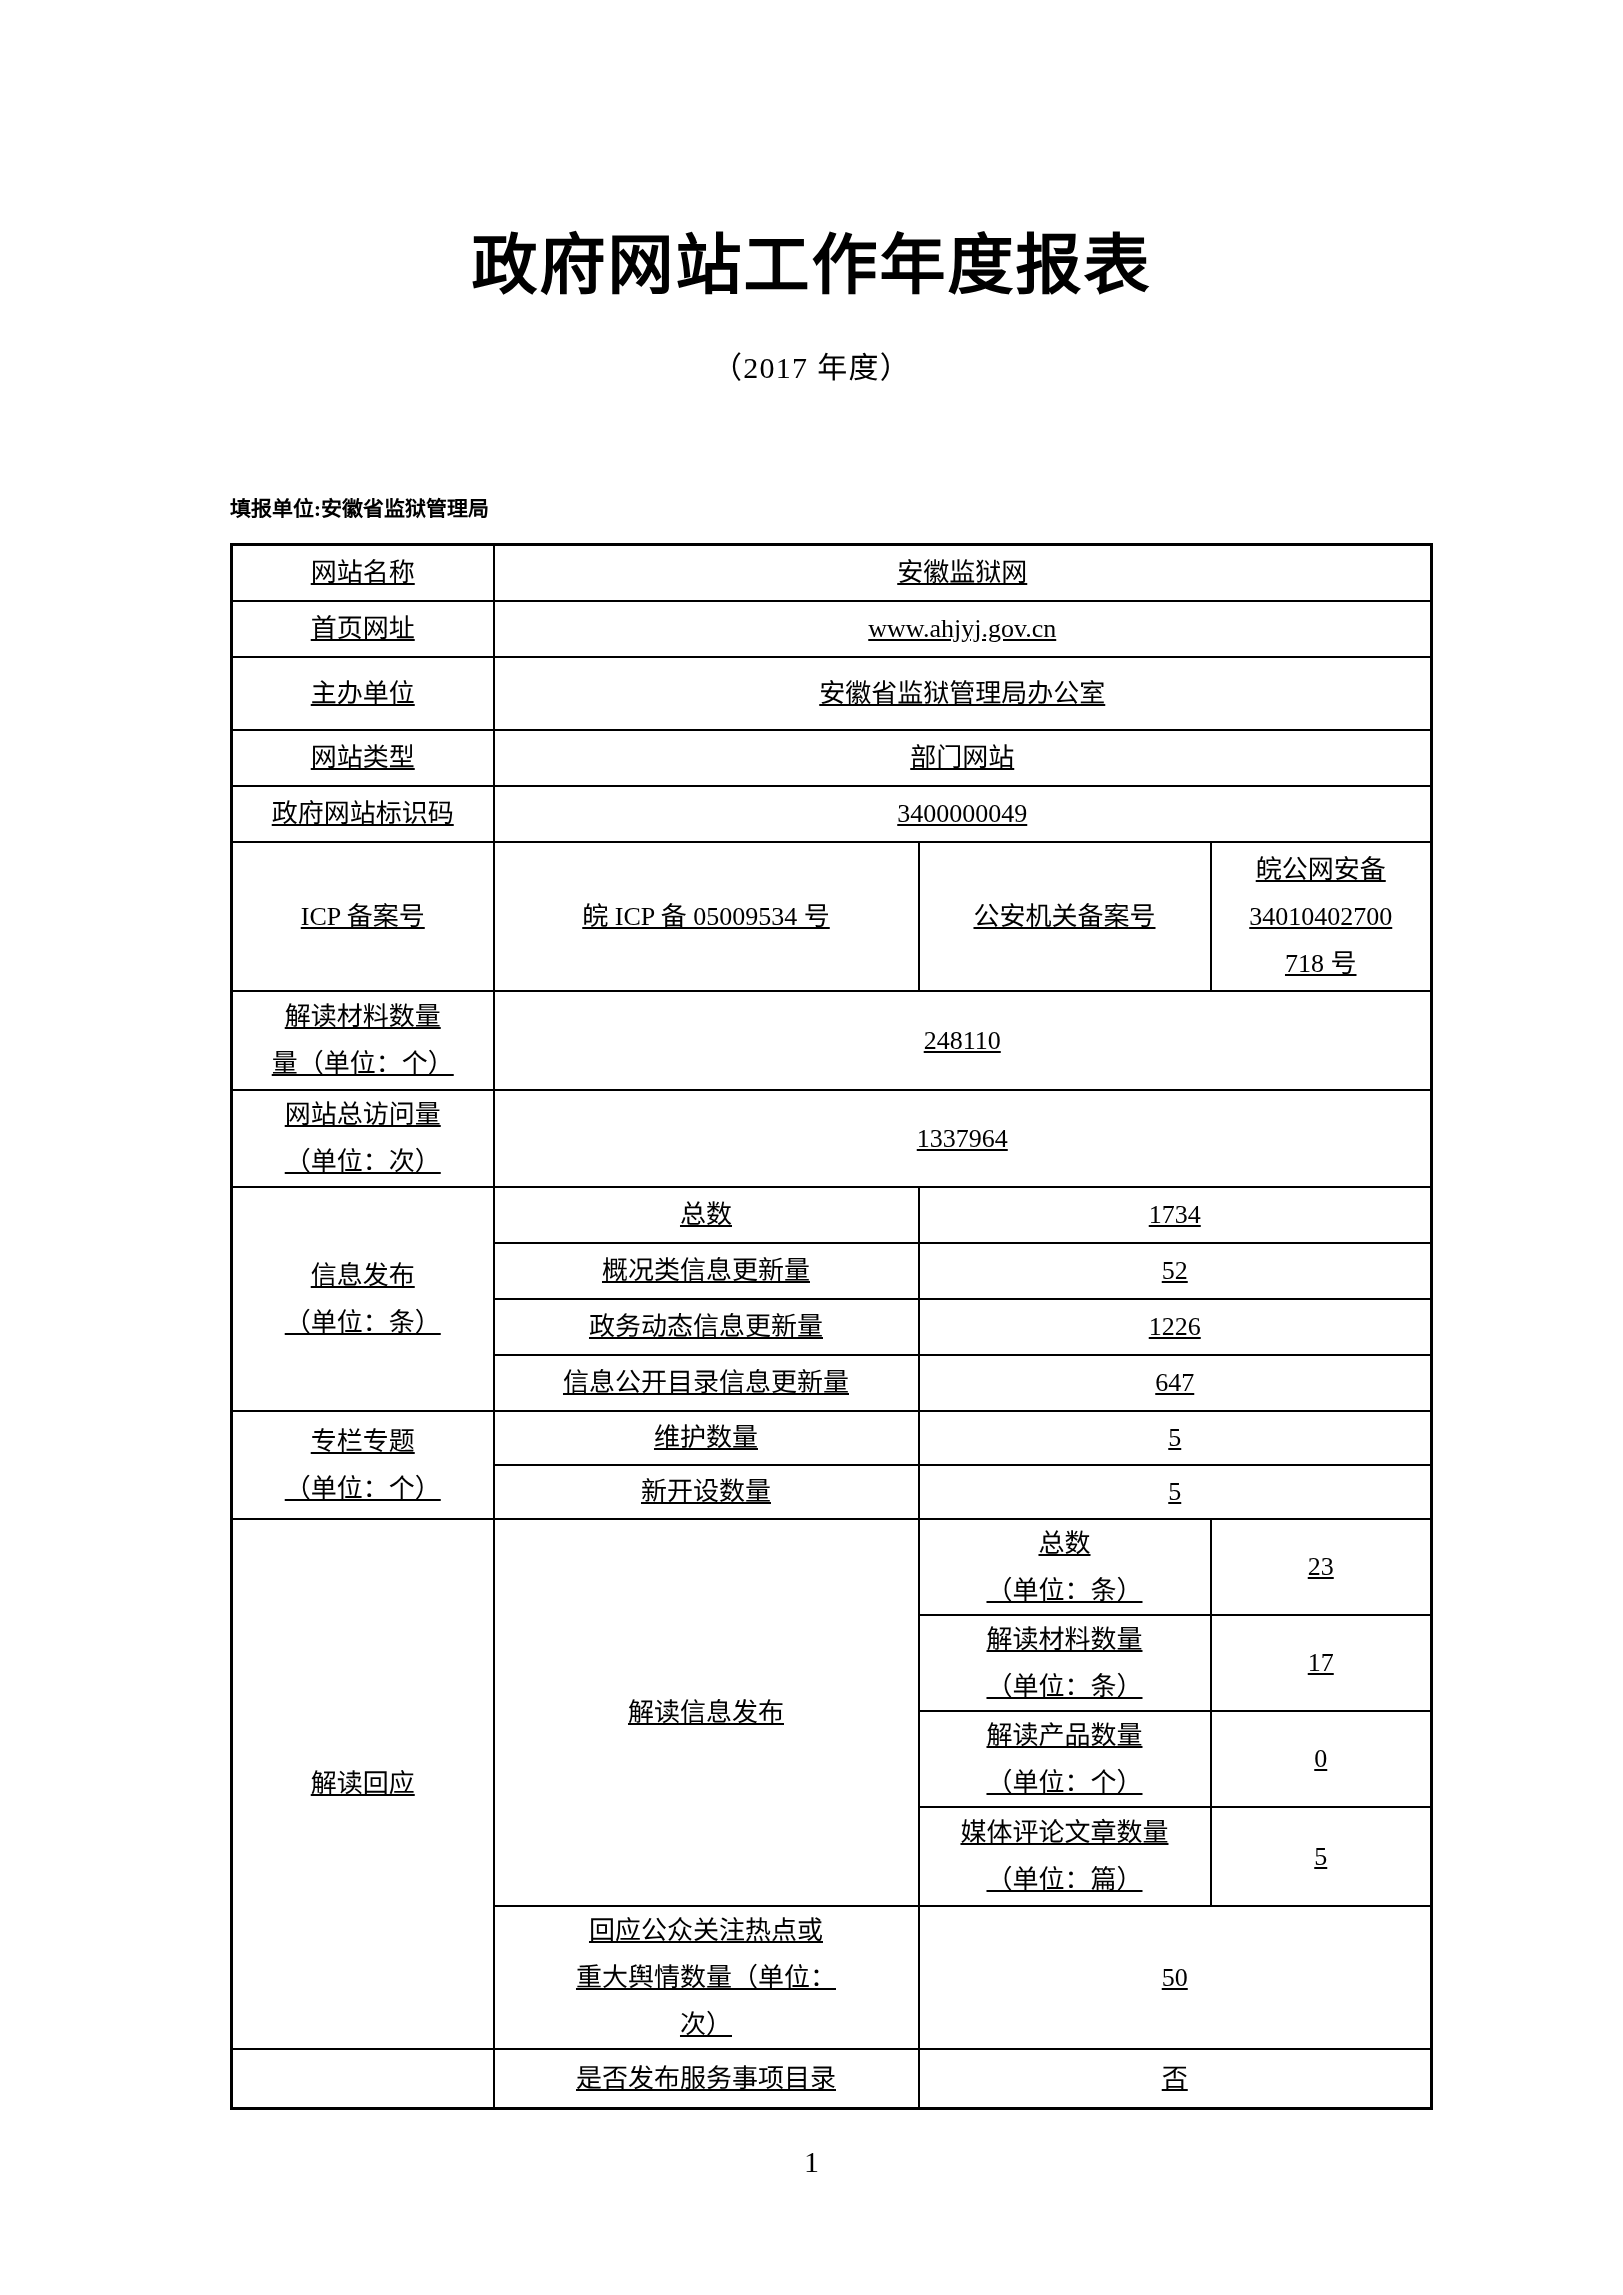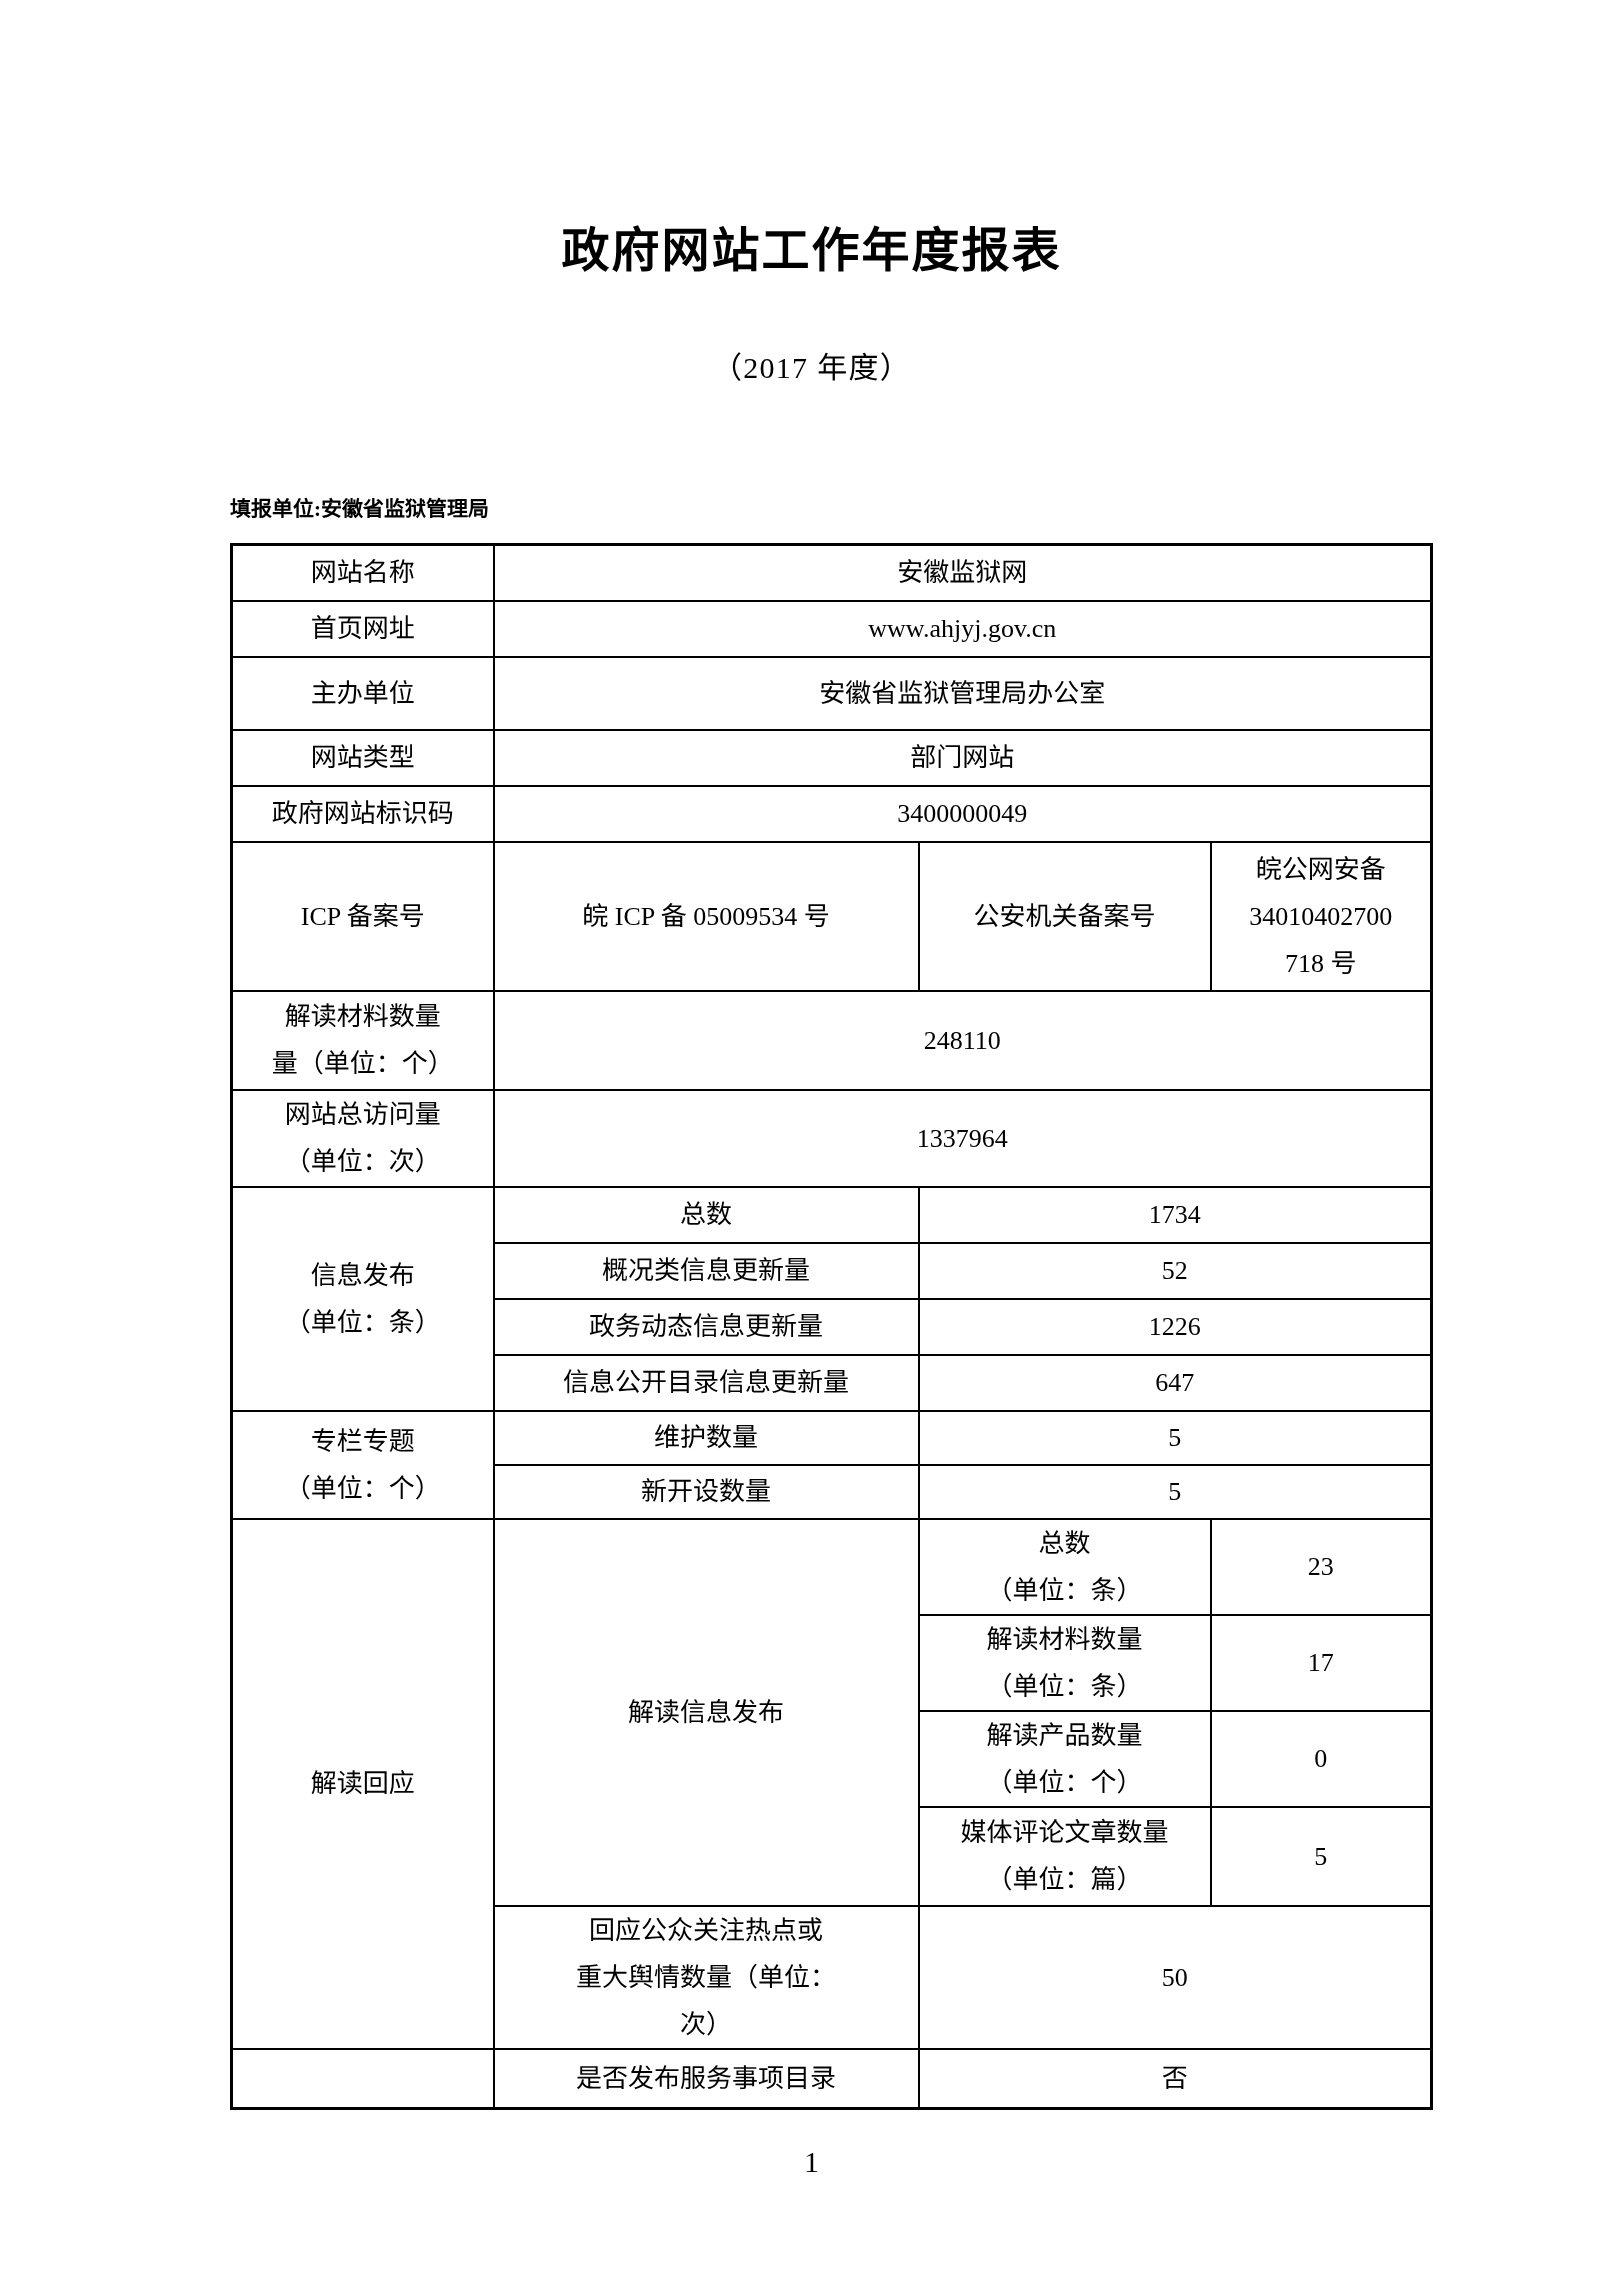--- a/index.html
+++ b/index.html
@@ -10,21 +10,21 @@
     background:#ffffff;
     color:#000000;
     font-family:"Liberation Serif","DejaVu Serif",serif;
     overflow:hidden;
   }
   .doc-title{
     position:absolute;
     top:211px;left:0;width:100%;
     margin:0;
     text-align:center;
-    font-size:48px;
+    font-size:66px;
     font-weight:bold;
     letter-spacing:2px;
     font-family:"Liberation Serif","DejaVu Serif",serif;
   }
   .doc-subtitle{
     position:absolute;
     top:343px;left:0;width:100%;
     text-align:center;
     font-size:30px;
     letter-spacing:1.3px;
@@ -35,20 +35,21 @@
     font-size:21px;
     font-weight:bold;
   }
   table.report{
     position:absolute;
     top:543px;left:230px;
     width:1199px;
     border-collapse:collapse;
     table-layout:fixed;
     border:3.3px solid #000;
+    text-decoration:underline;
   }
   table.report td{
     border:2px solid #000;
     border-top-width:2.6px;
     border-bottom-width:2.6px;
     padding:0 3.9px;
     text-align:center;
     vertical-align:middle;
     font-size:26px;
     line-height:47px;

